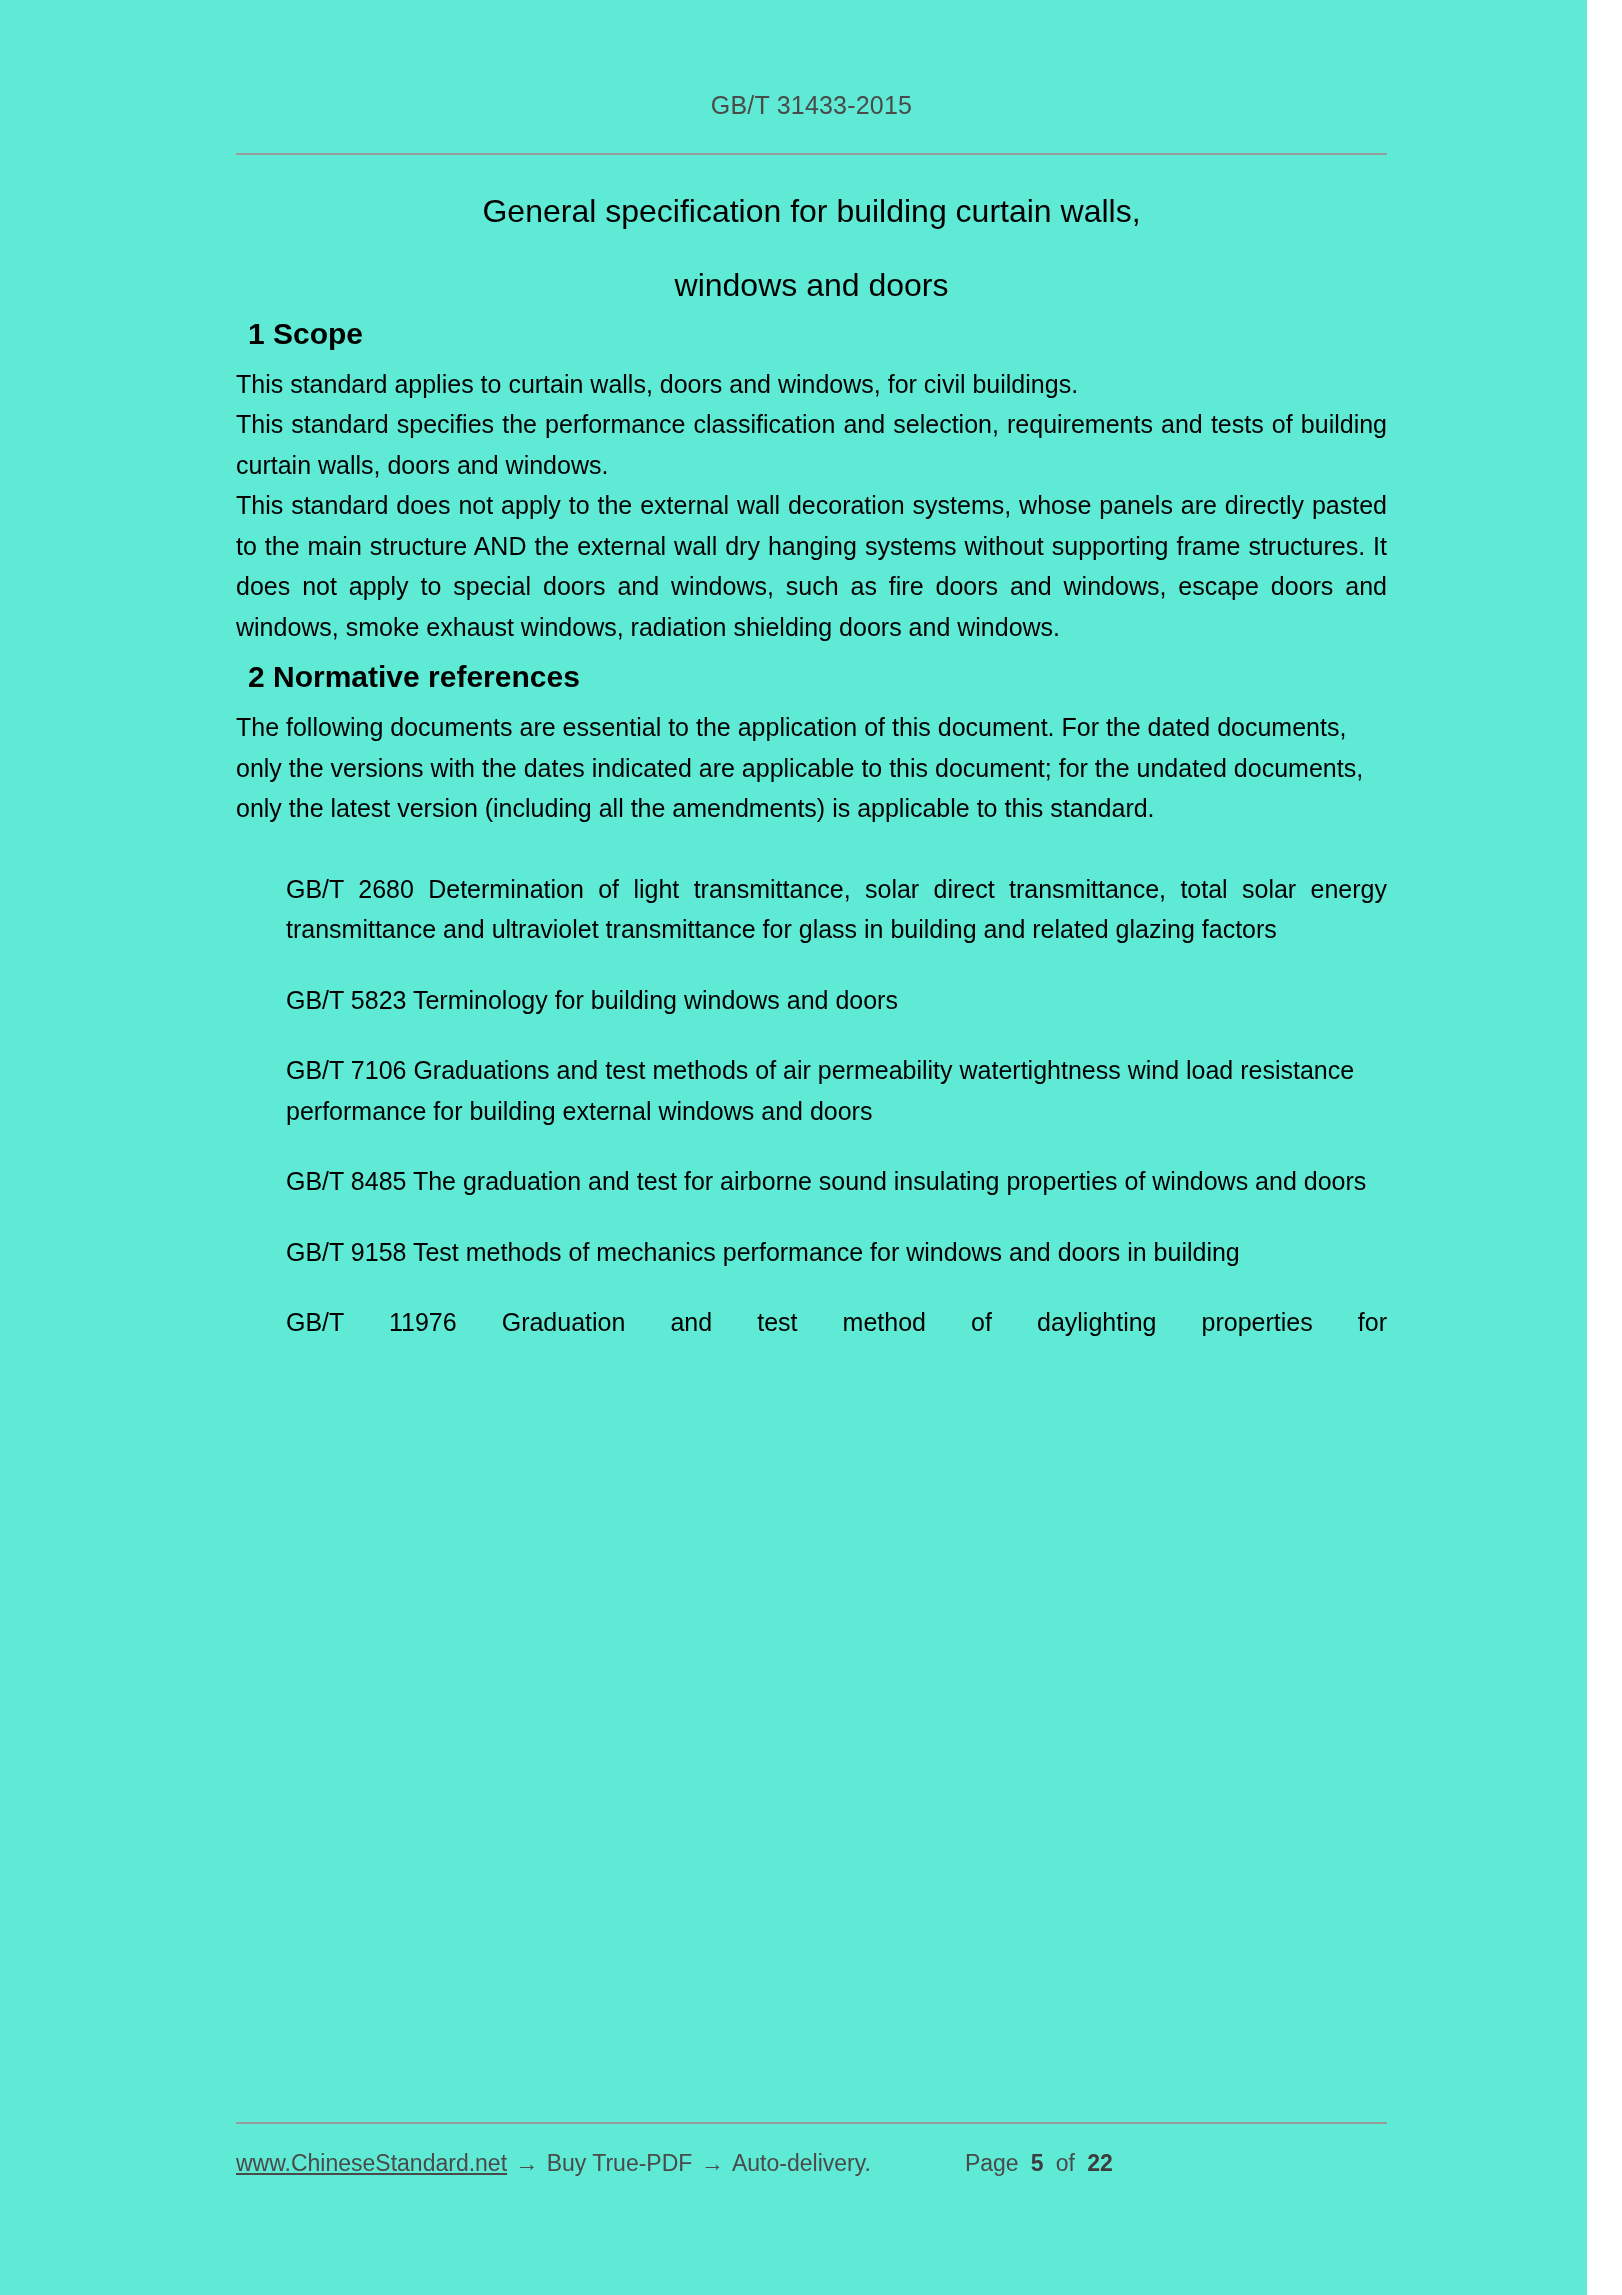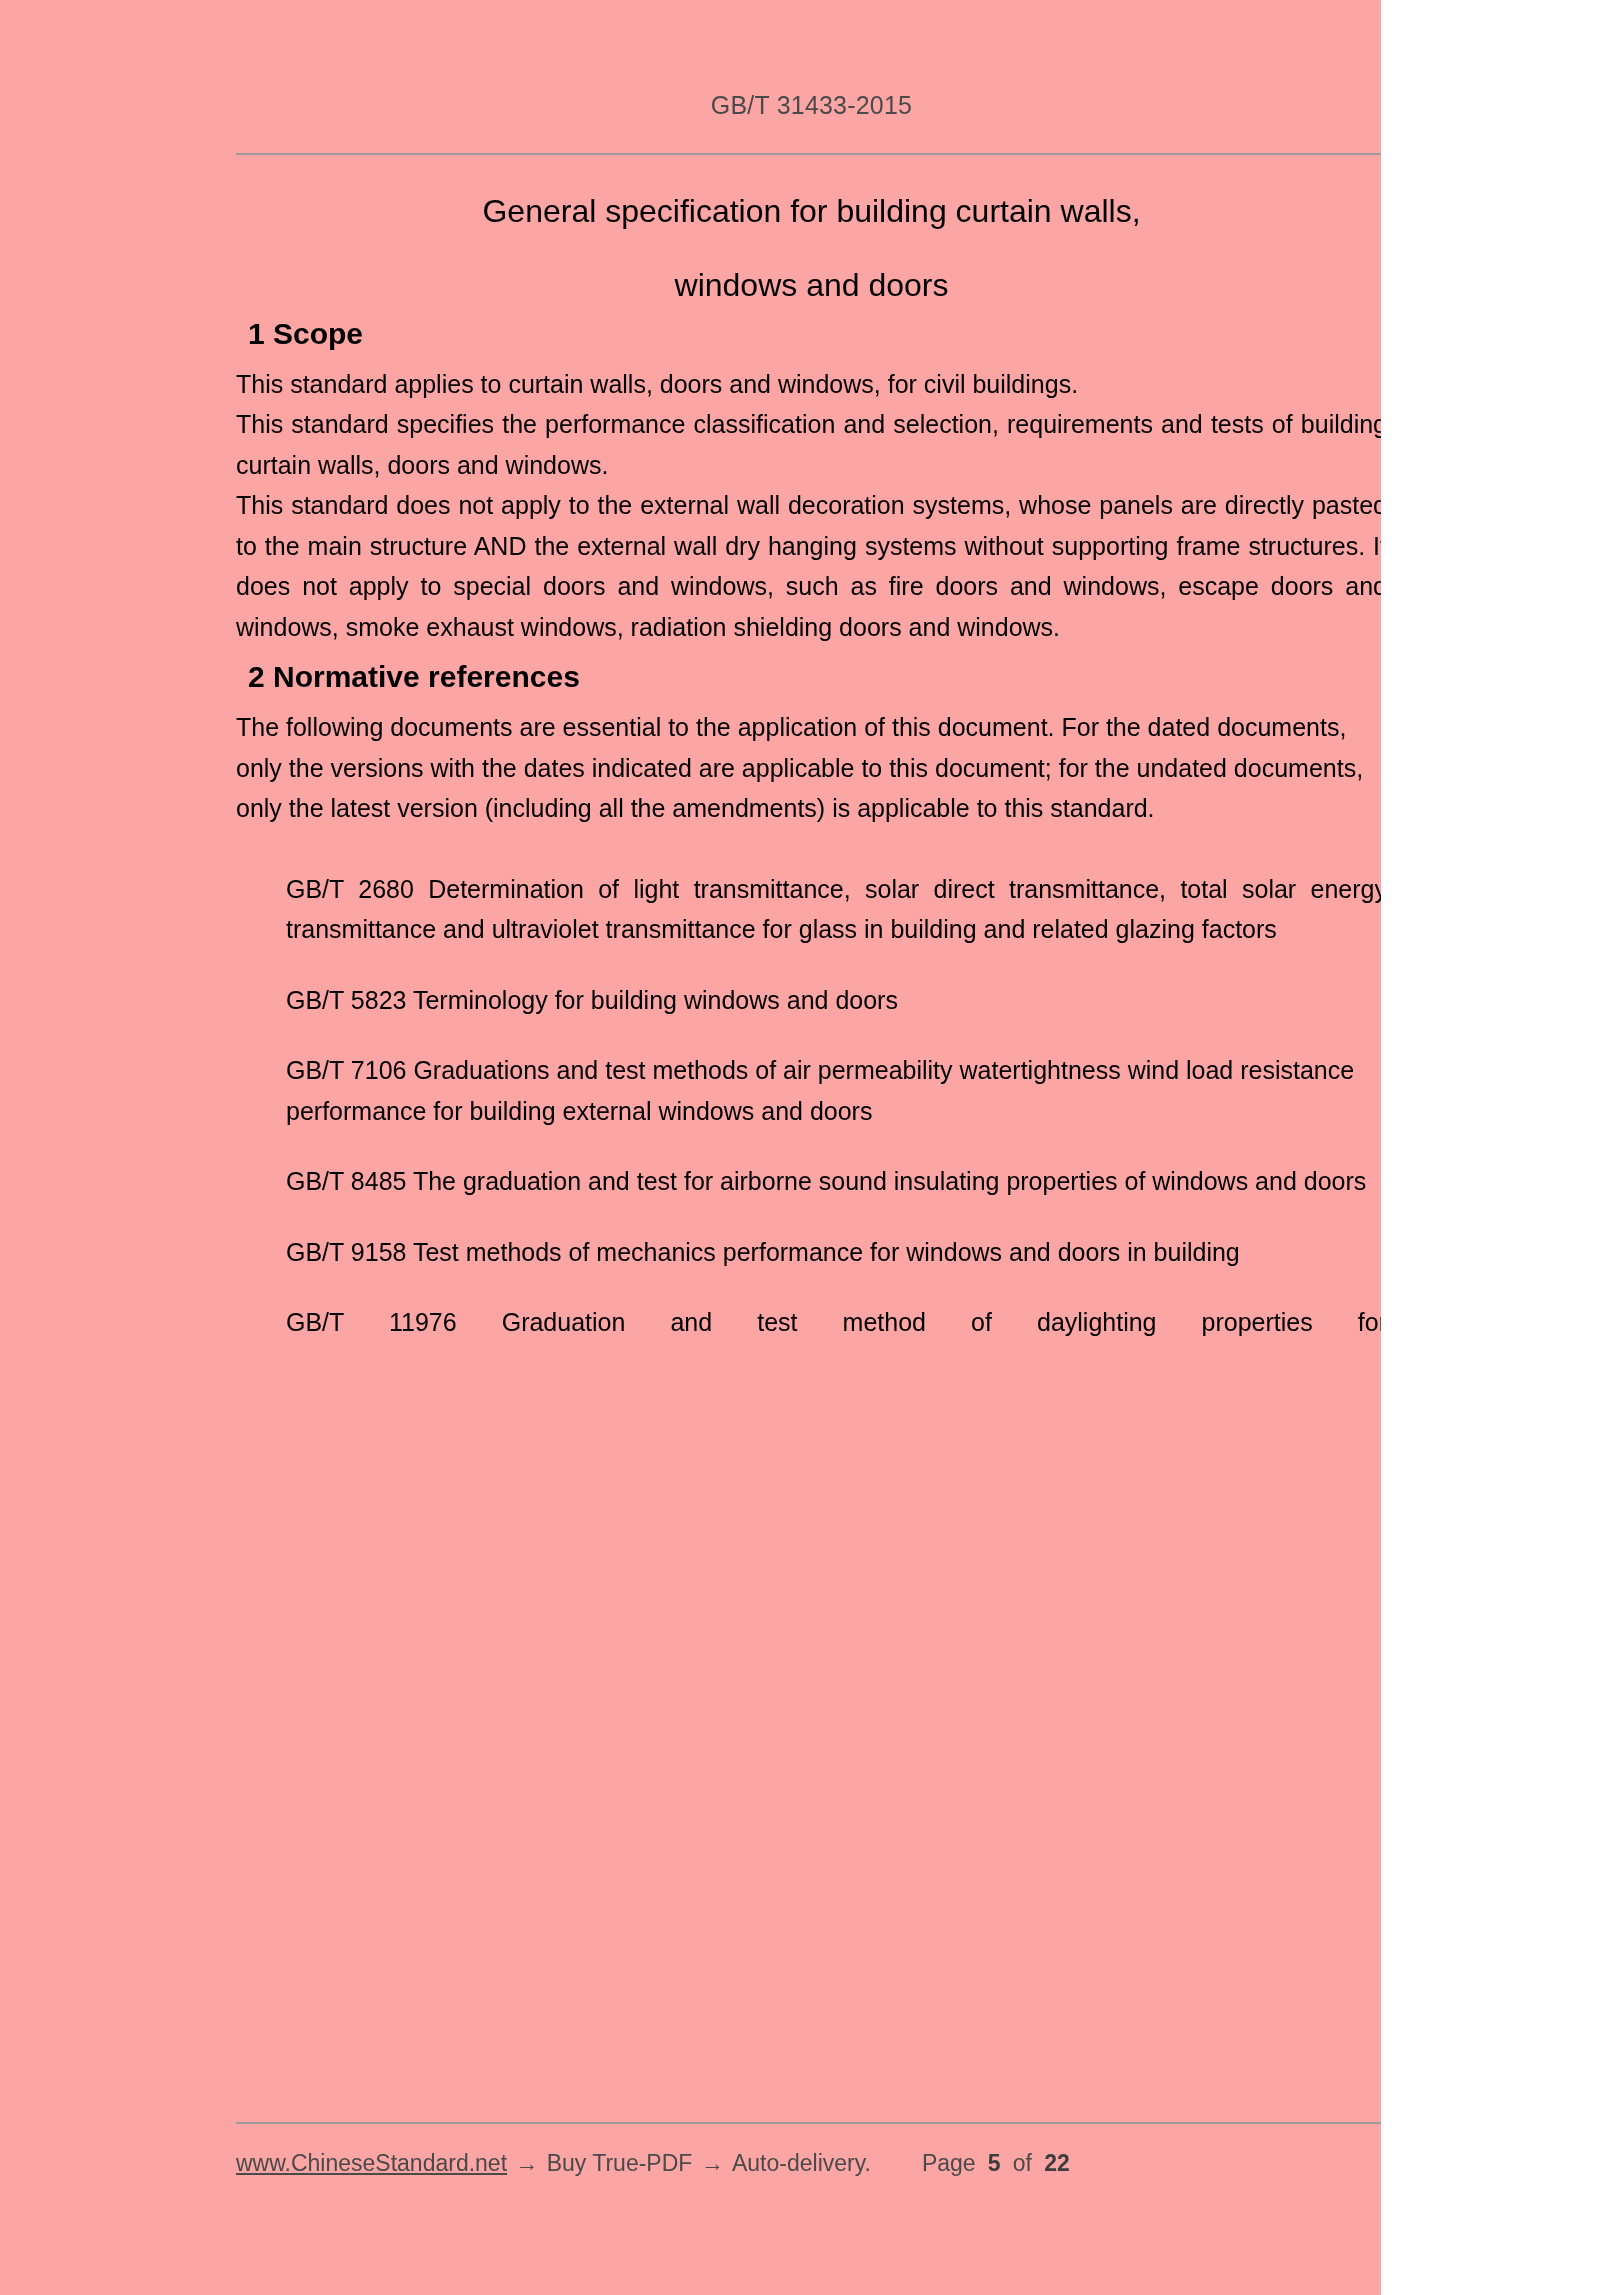--- a/index.html
+++ b/index.html
@@ -6,23 +6,23 @@
     margin: 0;
     padding: 0;
     background: #ffffff;
   }
   body {
     font-family: "Liberation Sans", sans-serif;
     color: #000000;
   }
   .page {
     position: relative;
-    width: 1381px;
+    width: 1587px;
     height: 2295px;
-    background: #fca5a5;
+    background: #5eead4;
     box-sizing: border-box;
     overflow: hidden;
   }
 
   
   .page-header {
     position: absolute;
     left: 236px;
     top: 90px;
     width: 1151px;
@@ -127,21 +127,21 @@
   }
   .footer-link {
     text-decoration: underline;
     color: #4a4a4a;
   }
   .footer-arrow {
     margin: 0 8.3px;
     font-size: 23px;
   }
   .footer-pageinfo {
-    margin-left: 51px;
+    margin-left: 94px;
     white-space: nowrap;
   }
   .footer-pageinfo .num {
     font-weight: bold;
     color: #3d3d3d;
   }
   .footer-pageinfo .lbl { margin: 0 5.8px; }
 </style>
 </head>
 <body>

